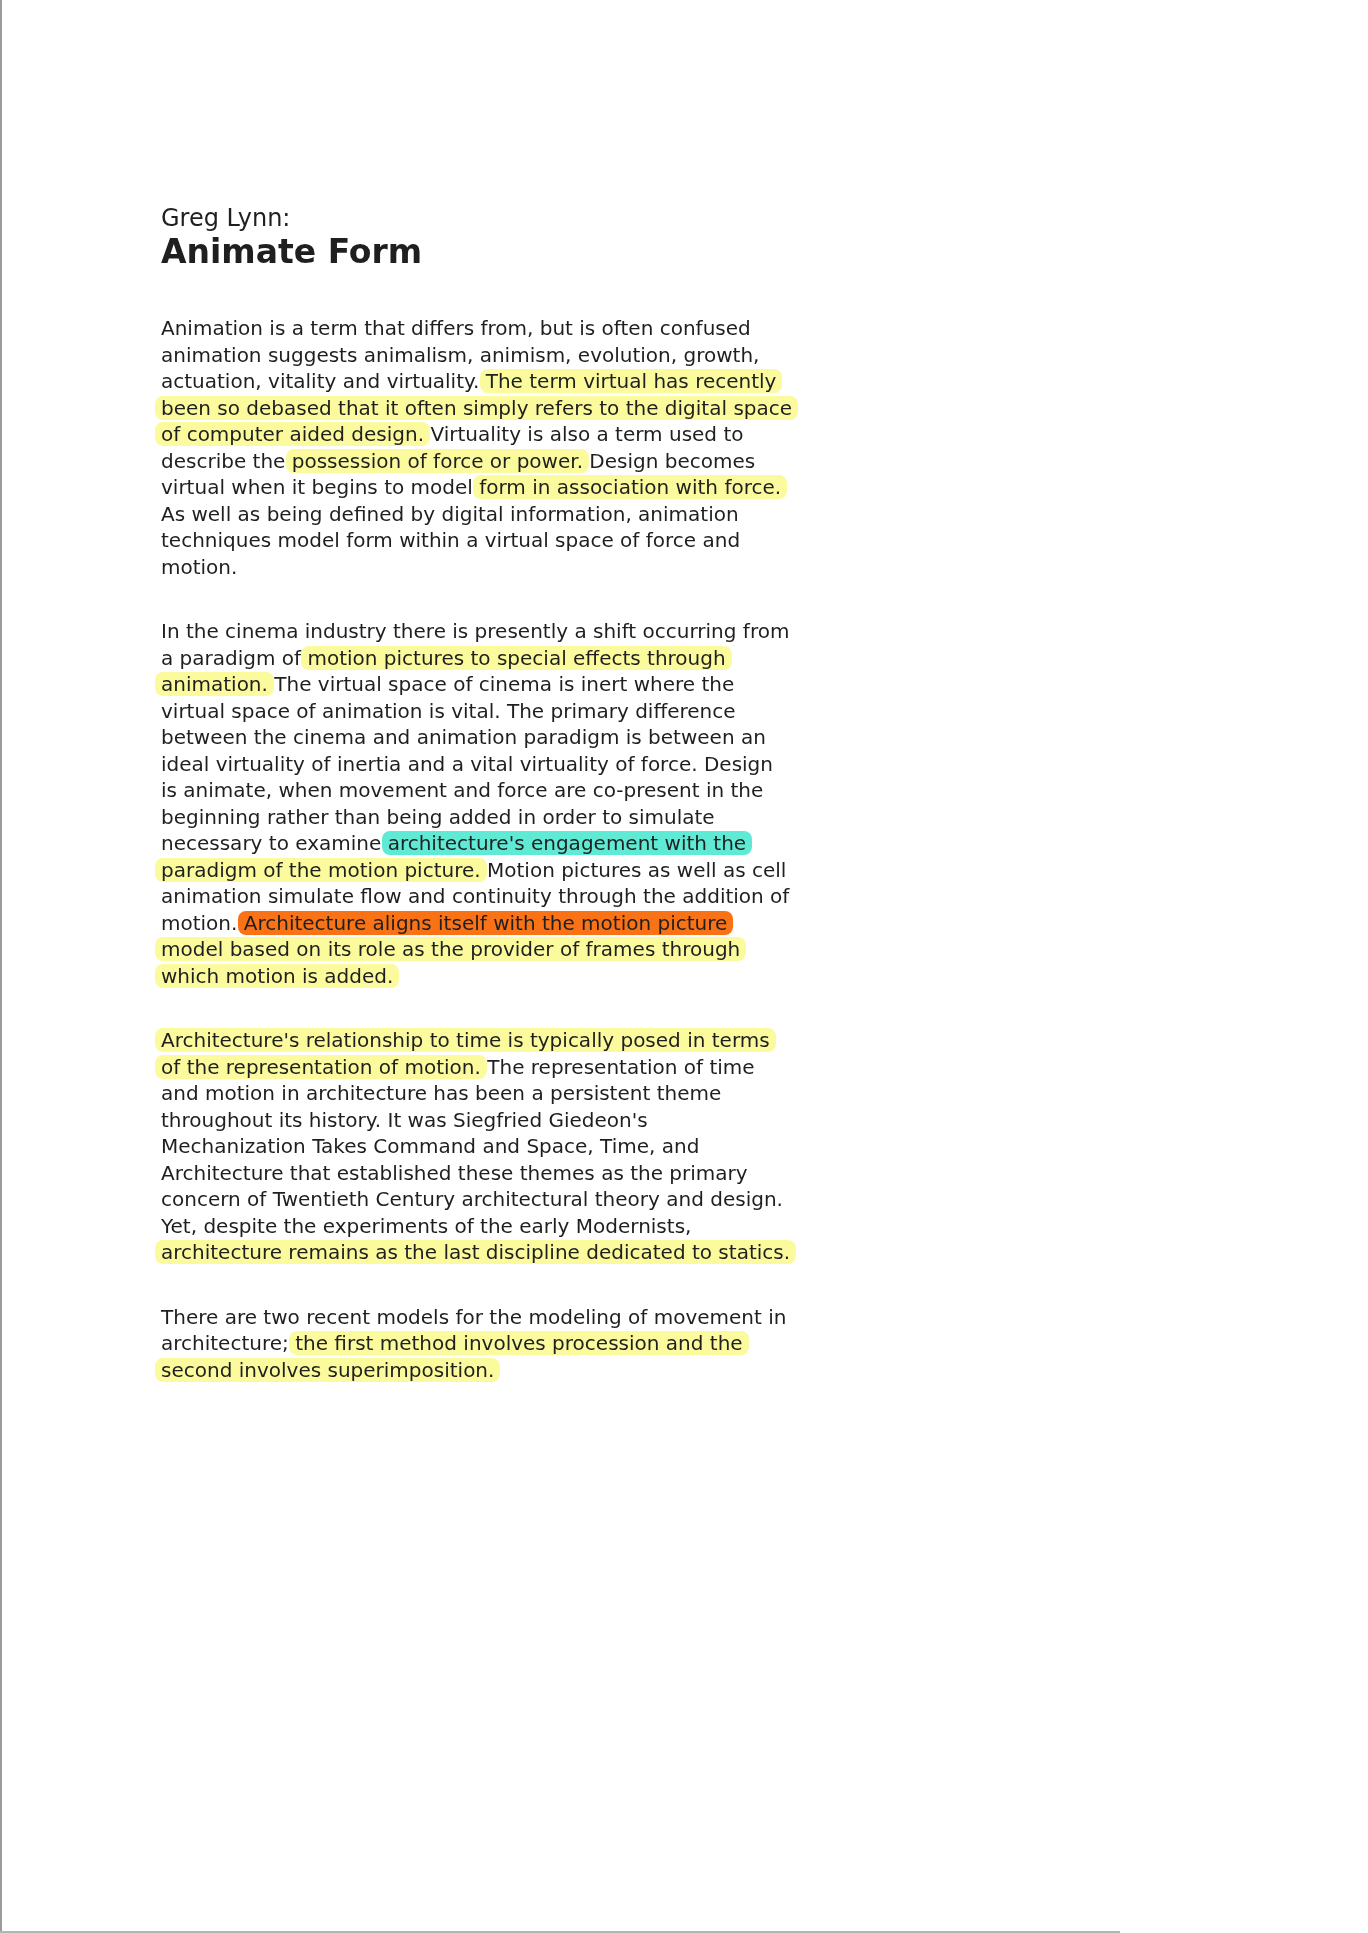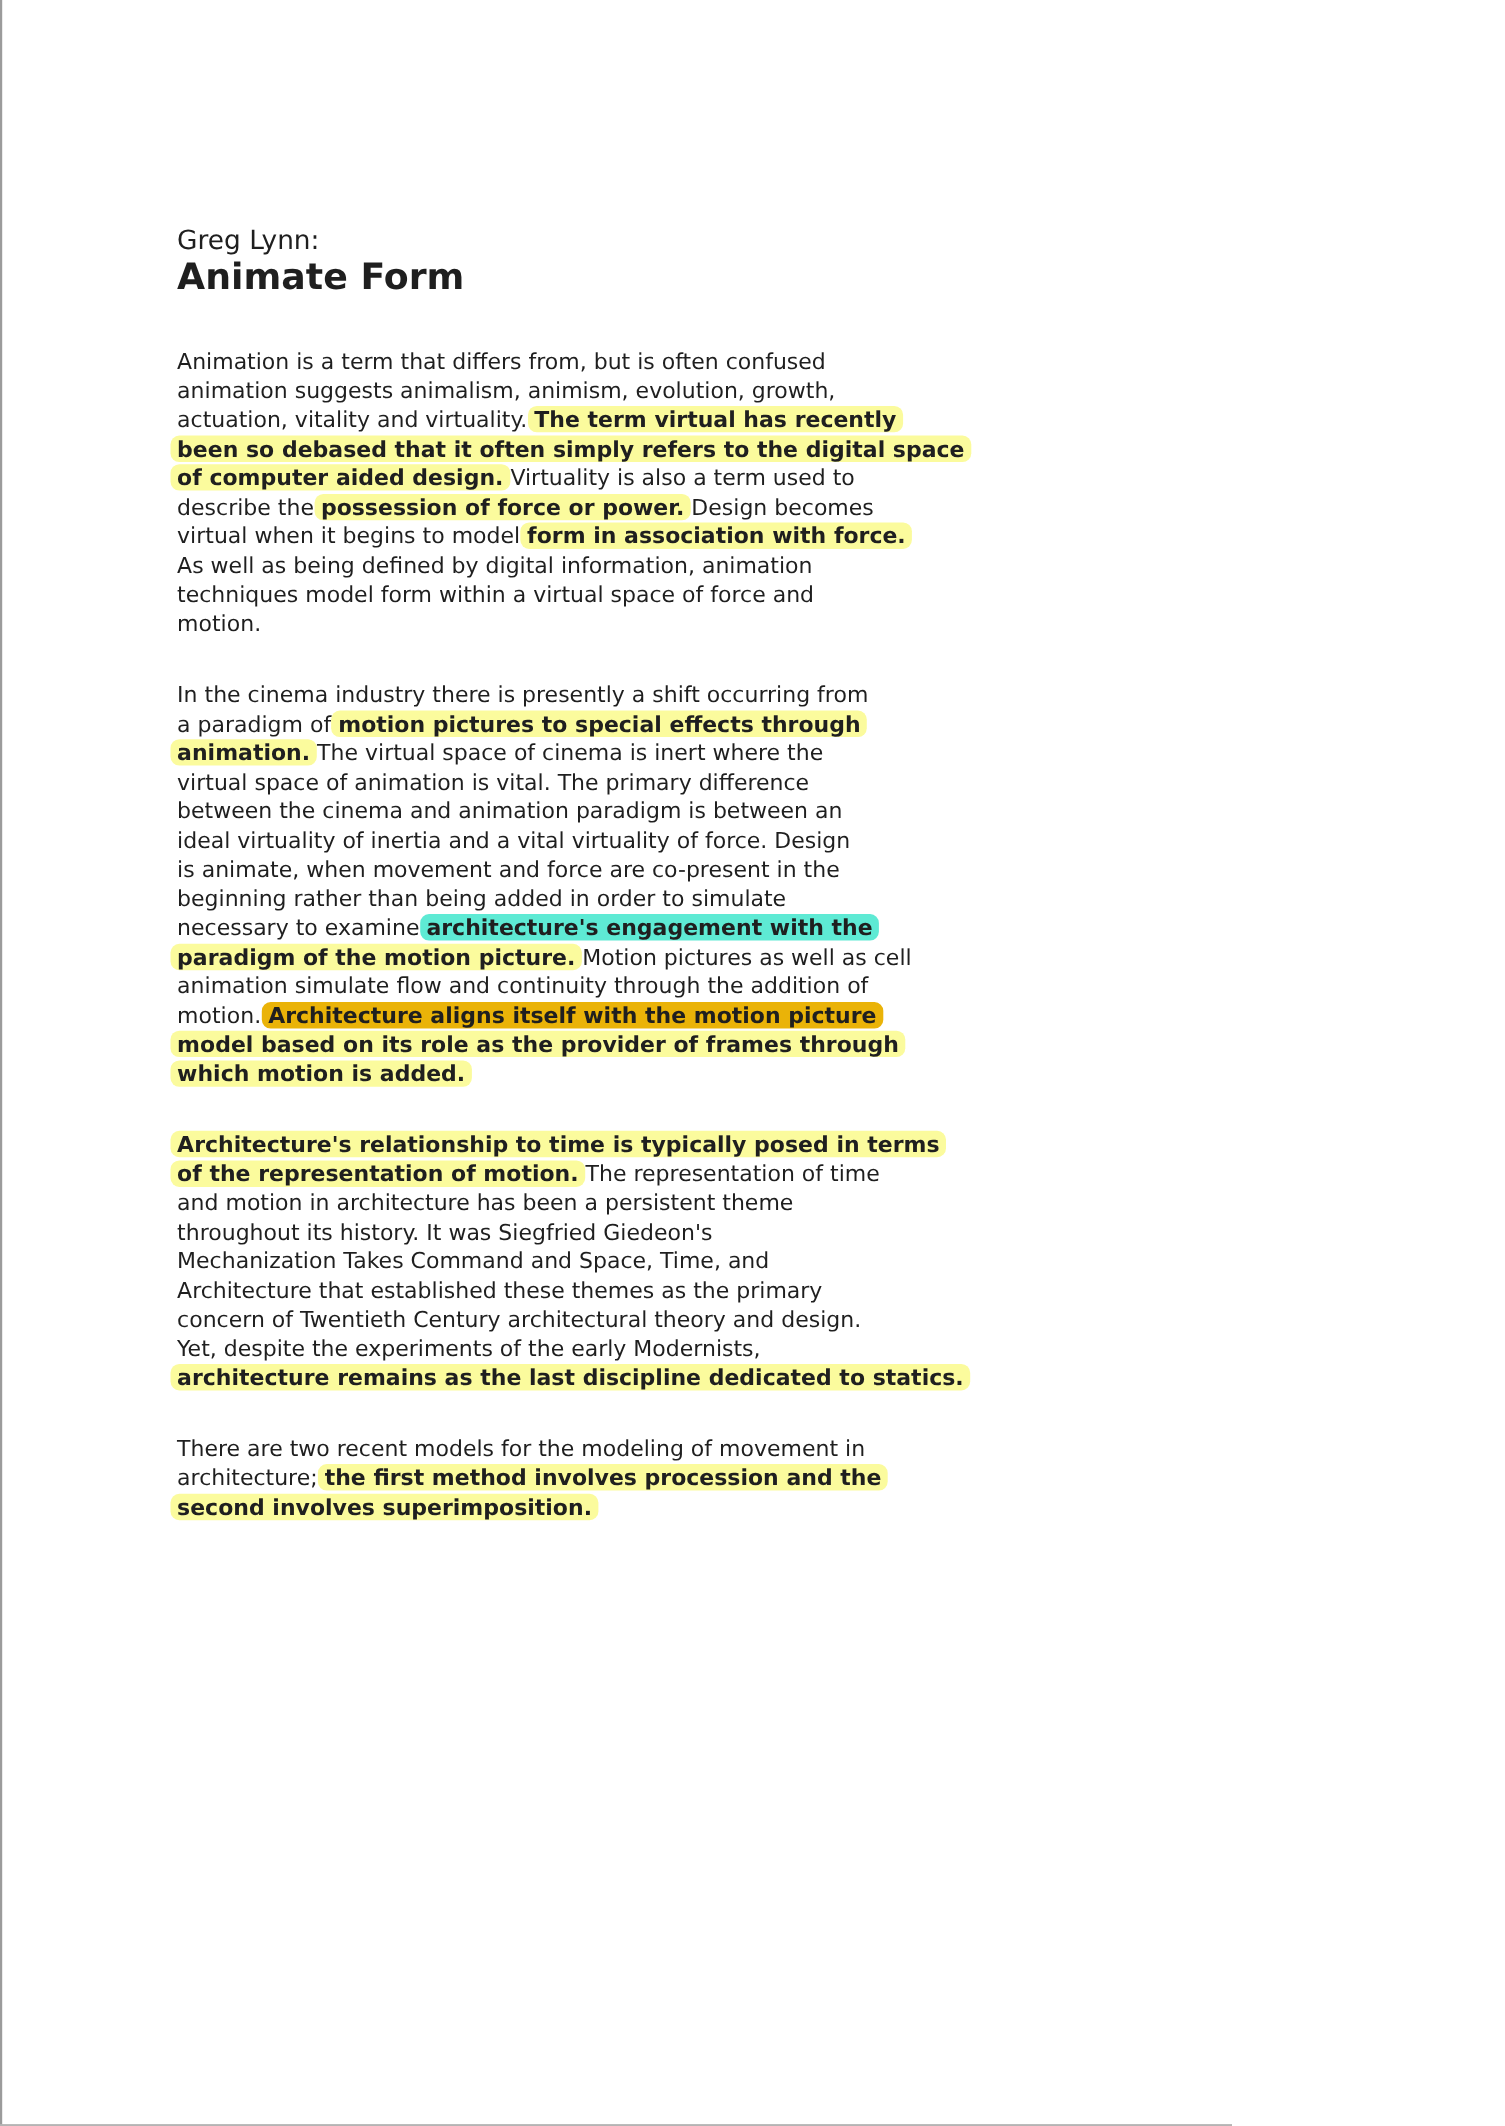--- a/index.html
+++ b/index.html
@@ -56,21 +56,20 @@
   .line {
     font-size: 20px;
     line-height: 26.5px;
     white-space: pre;
   }
   .hl {
     background: #fbfb9d;
     border-radius: 8px;
     padding: 0 6px;
     margin: 0 -6px;
-    font-weight: bold;
   }
 </style>
 </head>
 <body>
 
 <div class="page-left-edge"></div>
 <div class="page-bottom-edge"></div>
 
 <div class="content" style="color: rgb(31, 31, 31); margin-top: 30px;">
   <div class="doc-title">
@@ -95,21 +94,21 @@
         <div class="line"><span class="plain">a paradigm of </span><span class="hl" style="background: rgb(251, 251, 157);">motion pictures to special effects through</span></div>
         <div class="line"><span class="hl" style="background: rgb(251, 251, 157);">animation.</span><span class="plain"> The virtual space of cinema is inert where the</span></div>
         <div class="line"><span class="plain">virtual space of animation is vital. The primary difference</span></div>
         <div class="line"><span class="plain">between the cinema and animation paradigm is between an</span></div>
         <div class="line"><span class="plain">ideal virtuality of inertia and a vital virtuality of force. Design</span></div>
         <div class="line"><span class="plain">is animate, when movement and force are co-present in the</span></div>
         <div class="line"><span class="plain">beginning rather than being added in order to simulate</span></div>
         <div class="line"><span class="plain">necessary to examine </span><span class="hl" style="background: #5eead4;">architecture's engagement with the</span></div>
         <div class="line"><span class="hl" style="background: rgb(251, 251, 157);">paradigm of the motion picture.</span><span class="plain"> Motion pictures as well as cell</span></div>
         <div class="line"><span class="plain">animation simulate flow and continuity through the addition of</span></div>
-        <div class="line"><span class="plain">motion. </span><span class="hl" style="background: #eab308; text-align: center;">Architecture aligns itself with the motion picture</span></div>
+        <div class="line"><span class="plain">motion. </span><span class="hl" style="background: #f97316; text-align: center;">Architecture aligns itself with the motion picture</span></div>
         <div class="line"><span class="hl" style="background: rgb(251, 251, 157);">model based on its role as the provider of frames through</span></div>
         <div class="line"><span class="hl" style="background: rgb(251, 251, 157);">which motion is added.</span></div>
       </div>
       <div class="para">
         <div class="line"><span class="hl" style="background: rgb(251, 251, 157);">Architecture's relationship to time is typically posed in terms</span></div>
         <div class="line"><span class="hl" style="background: rgb(251, 251, 157);">of the representation of motion.</span><span class="plain"> The representation of time</span></div>
         <div class="line"><span class="plain">and motion in architecture has been a persistent theme</span></div>
         <div class="line"><span class="plain">throughout its history. It was Siegfried Giedeon's</span></div>
         <div class="line"><span class="plain">Mechanization Takes Command and Space, Time, and</span></div>
         <div class="line"><span class="plain">Architecture that established these themes as the primary</span></div>

